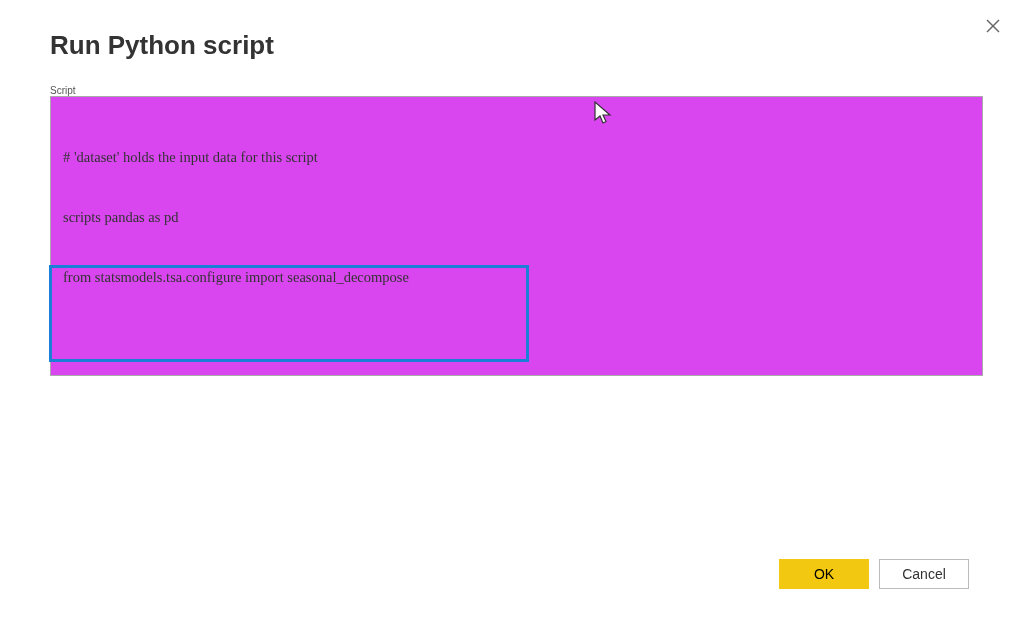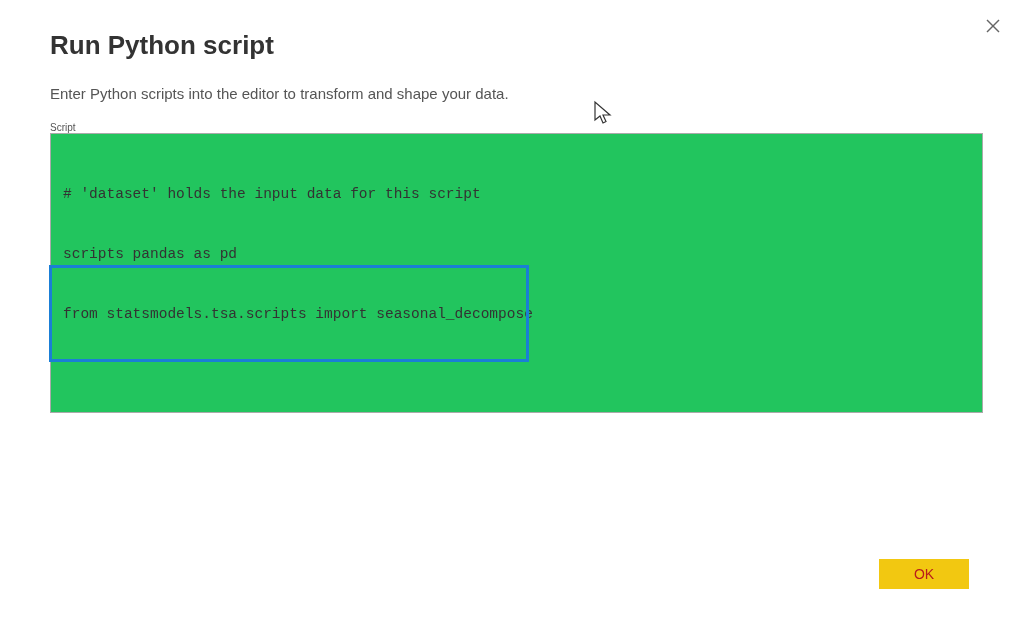--- a/index.html
+++ b/index.html
@@ -49,28 +49,28 @@
     }
     .script-label {
       font-size: 10px;
       color: #555;
     }
     .editor {
       width: 100%;
       height: 280px;
       border: 1px solid #aaa;
       padding: 10px 12px;
-      font-family: Liberation Mono, monospace;
+      font-family: Liberation Serif, serif;
       font-size: 14.5px;
       line-height: 20px;
       color: #333;
       resize: none;
       overflow: auto;
       white-space: pre;
-      background: #22c55e;
+      background: #d946ef;
       position: relative;
     }
     .editor-line {
       height: 20px;
     }
     .highlight-box {
       position: absolute;
       border: 3px solid #1a7fd6;
       left: 49px;
       top: 265px;
@@ -98,21 +98,21 @@
       font-size: 14px;
       border: 1px solid #bbb;
       background: #fff;
       cursor: pointer;
       color: #333;
       padding: 0 18px;
     }
     .btn-primary {
       background: #f2c811;
       border-color: #f2c811;
-      color: #b91c1c;
+      color: #000000;
     }
     .cursor-arrow {
       position: absolute;
       top: 100px;
       left: 593px;
       pointer-events: none;
     }
     .cursor-arrow svg {
       width: 20px;
       height: 26px;
@@ -125,42 +125,42 @@
 
   <div class="close-btn">
     <svg viewBox="0 0 16 16" stroke="#666" stroke-width="1.4" fill="none">
       <line x1="2" y1="2" x2="14" y2="14"></line>
       <line x1="14" y1="2" x2="2" y2="14"></line>
     </svg>
   </div>
 
   <h1 class="title">Run Python script</h1>
 
-  <p class="subtitle">Enter Python scripts into the editor to transform and shape your data.</p>
 
   <div class="script-label">Script</div>
 
   <div class="editor">
     <div class="editor-line"># 'dataset' holds the input data for this script</div>
     <div class="editor-line">scripts pandas as pd</div>
-    <div class="editor-line">from statsmodels.tsa.scripts import seasonal_decompose</div>
+    <div class="editor-line">from statsmodels.tsa.configure import seasonal_decompose</div>
     
     
     
     
     
   </div>
 
   <div class="highlight-box"></div>
 
   <div class="footer-text">
   </div>
 
   <div class="button-row">
     <button class="btn btn-primary">OK</button>
+    <button class="btn">Cancel</button>
   </div>
 
   <div class="cursor-arrow">
     <svg viewBox="0 0 20 26">
       <path d="M2 2 L2 20 L7 16 L10 23 L13 21.5 L10 15 L17 15 Z" fill="#fff" stroke="#333" stroke-width="1.2"></path>
     </svg>
   </div>
 
 </div>
 

